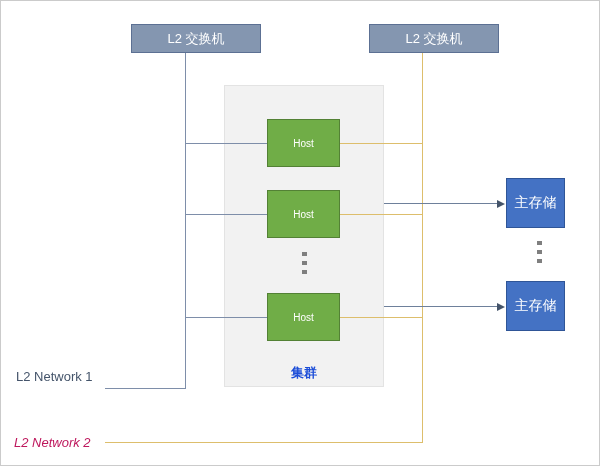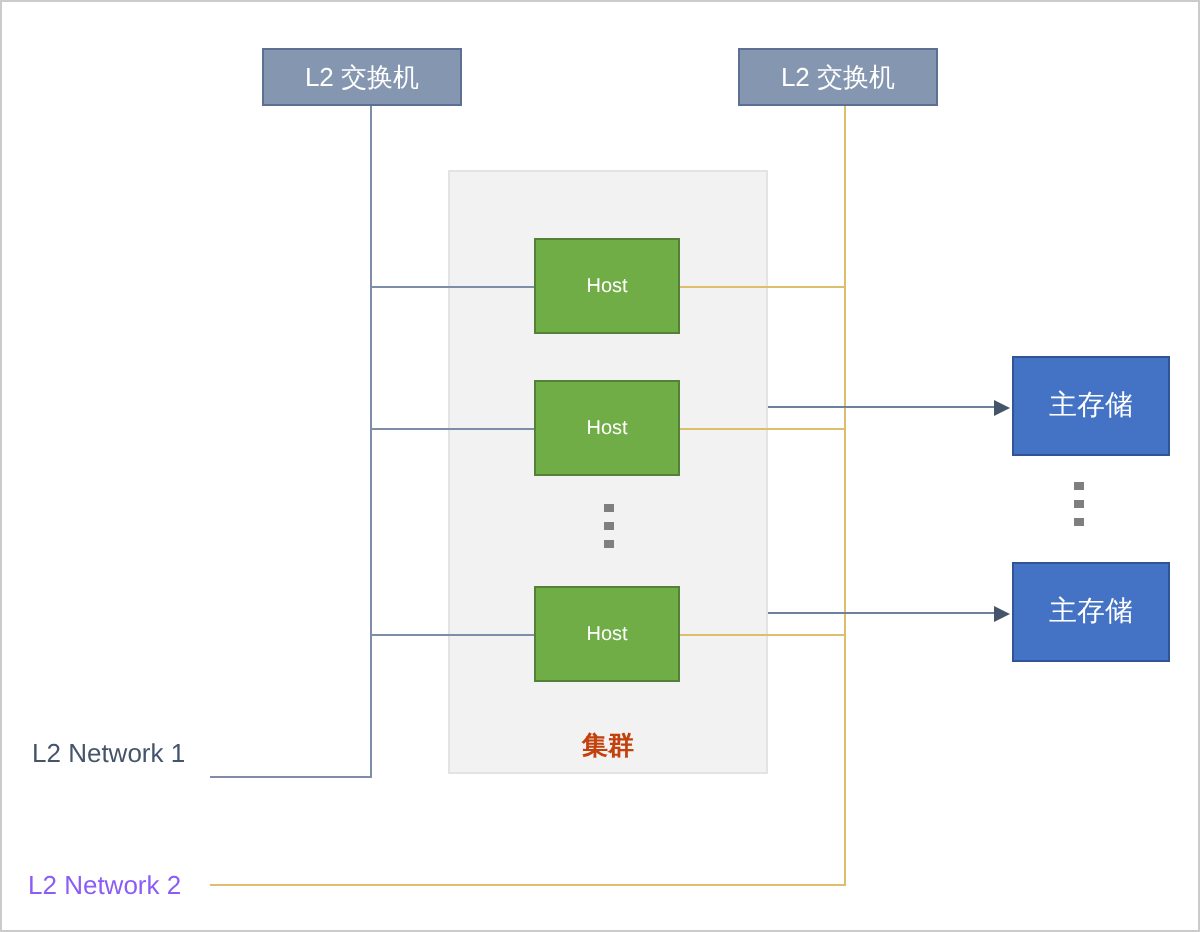--- a/index.html
+++ b/index.html
@@ -1,31 +1,31 @@
 <!DOCTYPE html>
 <html><head>
 <meta charset="utf-8">
 <style>
   html,body{margin:0;padding:0;background:#ffffff;font-family:"Liberation Sans","DejaVu Sans",sans-serif;}
   .canvas{position:relative;width:600px;height:466px;background:#ffffff;border:1px solid #cbcbcb;box-sizing:border-box;overflow:hidden;}
 
   
   .node{position:absolute;display:flex;align-items:center;justify-content:center;box-sizing:border-box;color:#ffffff;}
-  .switch{width:100px;height:29px;background:#8496b0;border:1px solid #5c7093;font-size:13px;}
+  .switch{width:130px;height:29px;background:#8496b0;border:1px solid #5c7093;font-size:13px;}
   .switch1{left:130px;top:23px;}
   .switch2{left:368px;top:23px;}
   .cluster{position:absolute;left:223px;top:84px;width:160px;height:302px;background:#f2f2f2;border:1px solid #e3e3e3;box-sizing:border-box;}
   .host{width:73px;height:48px;background:#70ad47;border:1px solid #538135;font-size:10px;}
   .host1{left:266px;top:118px;}
   .host2{left:266px;top:189px;}
   .host3{left:266px;top:292px;}
-  .storage{width:79px;height:50px;background:#4472c4;border:1px solid #2f5597;font-size:14px;}
+  .storage{width:59px;height:50px;background:#4472c4;border:1px solid #2f5597;font-size:14px;}
   .storage1{left:505px;top:177px;}
   .storage2{left:505px;top:280px;}
-  .cluster-label{position:absolute;left:223px;top:363px;width:160px;text-align:center;font-size:13px;font-weight:600;color:#c2410c;}
+  .cluster-label{position:absolute;left:223px;top:363px;width:160px;text-align:center;font-size:13px;font-weight:600;color:#1d4ed8;}
 
   
   .line{position:absolute;}
   .gray{background:#7e8ea9;}
   .gold{background:#ddbe6c;}
   .h{height:1px;}
   .v{width:1px;}
   .trunk-gray{left:184px;top:52px;height:336px;}
   .trunk-gold{left:421px;top:52px;height:390px;}
   .link-g1{left:184px;top:142px;width:82px;}
@@ -38,21 +38,21 @@
   .n2-line{left:104px;top:441px;width:318px;}
   .arrow-line1{left:383px;top:202px;width:114px;background:#6e809b;}
   .arrow-line2{left:383px;top:305px;width:114px;background:#6e809b;}
   .arrowhead{position:absolute;width:0;height:0;border-top:4px solid transparent;border-bottom:4px solid transparent;border-left:8px solid #44546a;}
   .ah1{left:496px;top:199px;}
   .ah2{left:496px;top:302px;}
 
   
   .netlabel{position:absolute;font-size:13px;white-space:nowrap;}
   .n1-label{left:15px;top:368px;color:#44546a;}
-  .n2-label{left:13px;top:434px;color:#8b5cf6;}
+  .n2-label{left:13px;top:434px;color:#be185d;font-style:italic;}
 
   
   .vdots{position:absolute;display:flex;flex-direction:column;gap:5px;}
   .vdots span{display:block;width:5px;height:4px;background:#7f7f7f;}
   .dots-hosts{left:301px;top:251px;}
   .dots-storage{left:536px;top:240px;}
 </style>
 </head>
 <body>
 

